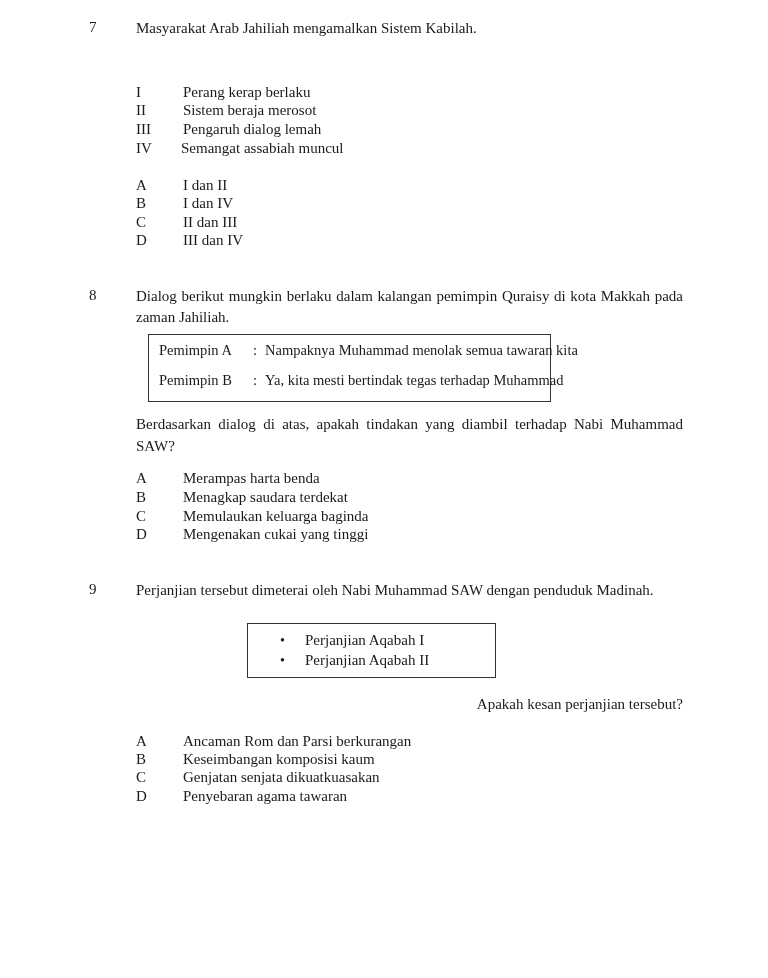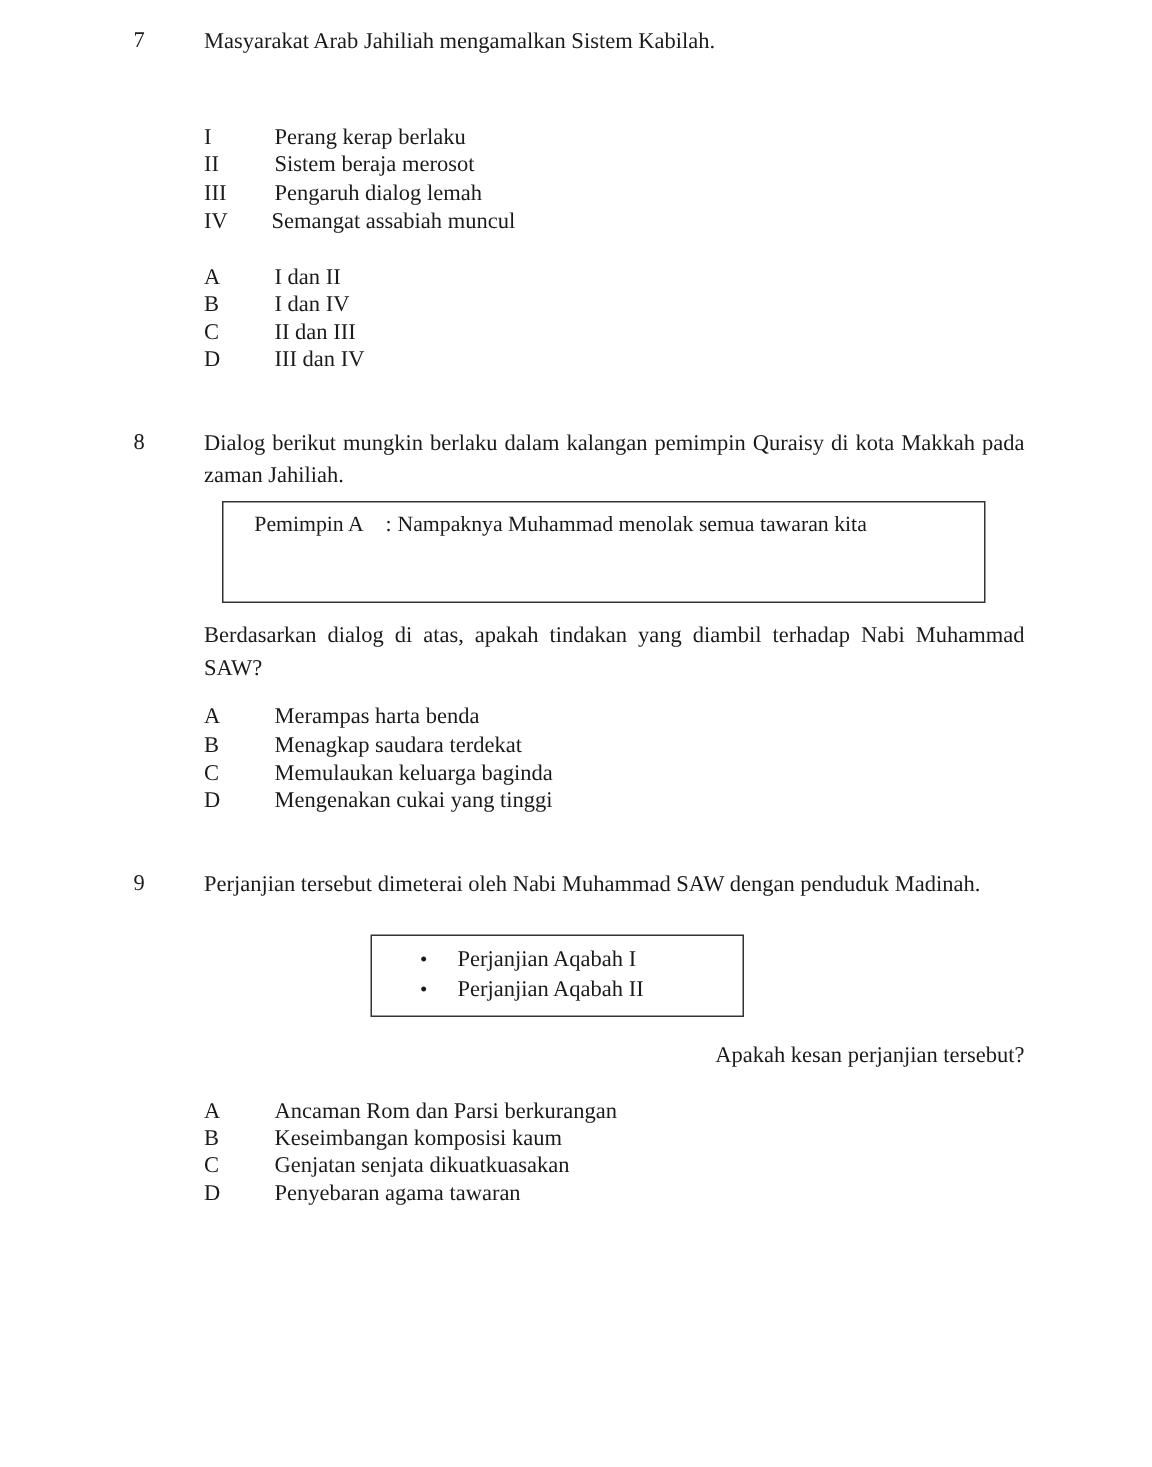--- a/index.html
+++ b/index.html
@@ -37,22 +37,23 @@
   <div class="row" style="top:176px;"><span class="lbl">A</span><span>I dan II</span></div>
   <div class="row" style="top:194px;"><span class="lbl">B</span><span>I dan IV</span></div>
   <div class="row" style="top:213px;"><span class="lbl">C</span><span>II dan III</span></div>
   <div class="row" style="top:231px;"><span class="lbl">D</span><span>III dan IV</span></div>
 </div>
 
 <div class="q">
   <span class="qnum" style="top:287px;">8</span>
   <div class="stem just" style="top:286px;">Dialog berikut mungkin berlaku dalam kalangan pemimpin Quraisy di kota Makkah pada zaman Jahiliah.</div>
 
-  <div class="box" style="left:148px; top:334px; width:509px; height:68px;text-align:center;">
+  <div class="box" style="left:148px; top:334px; width:403px; height:68px;">
     <div class="dlg-line" style="top:7px;"><span class="who">Pemimpin A</span><span class="sep">:</span><span>Nampaknya Muhammad menolak semua tawaran kita</span></div>
+    <div class="dlg-line" style="top:37px;"><span class="who">Pemimpin B</span><span class="sep">:</span><span>Ya, kita mesti bertindak tegas terhadap Muhammad</span></div>
   </div>
 
   <div class="stem just" style="top:413px; line-height:22px;">Berdasarkan dialog di atas, apakah tindakan yang diambil terhadap Nabi Muhammad SAW?</div>
 
   <div class="row" style="top:469px;"><span class="lbl">A</span><span>Merampas harta benda</span></div>
   <div class="row" style="top:488px;"><span class="lbl">B</span><span>Menagkap saudara terdekat</span></div>
   <div class="row" style="top:507px;"><span class="lbl">C</span><span>Memulaukan keluarga baginda</span></div>
   <div class="row" style="top:525px;"><span class="lbl">D</span><span>Mengenakan cukai yang tinggi</span></div>
 </div>
 

